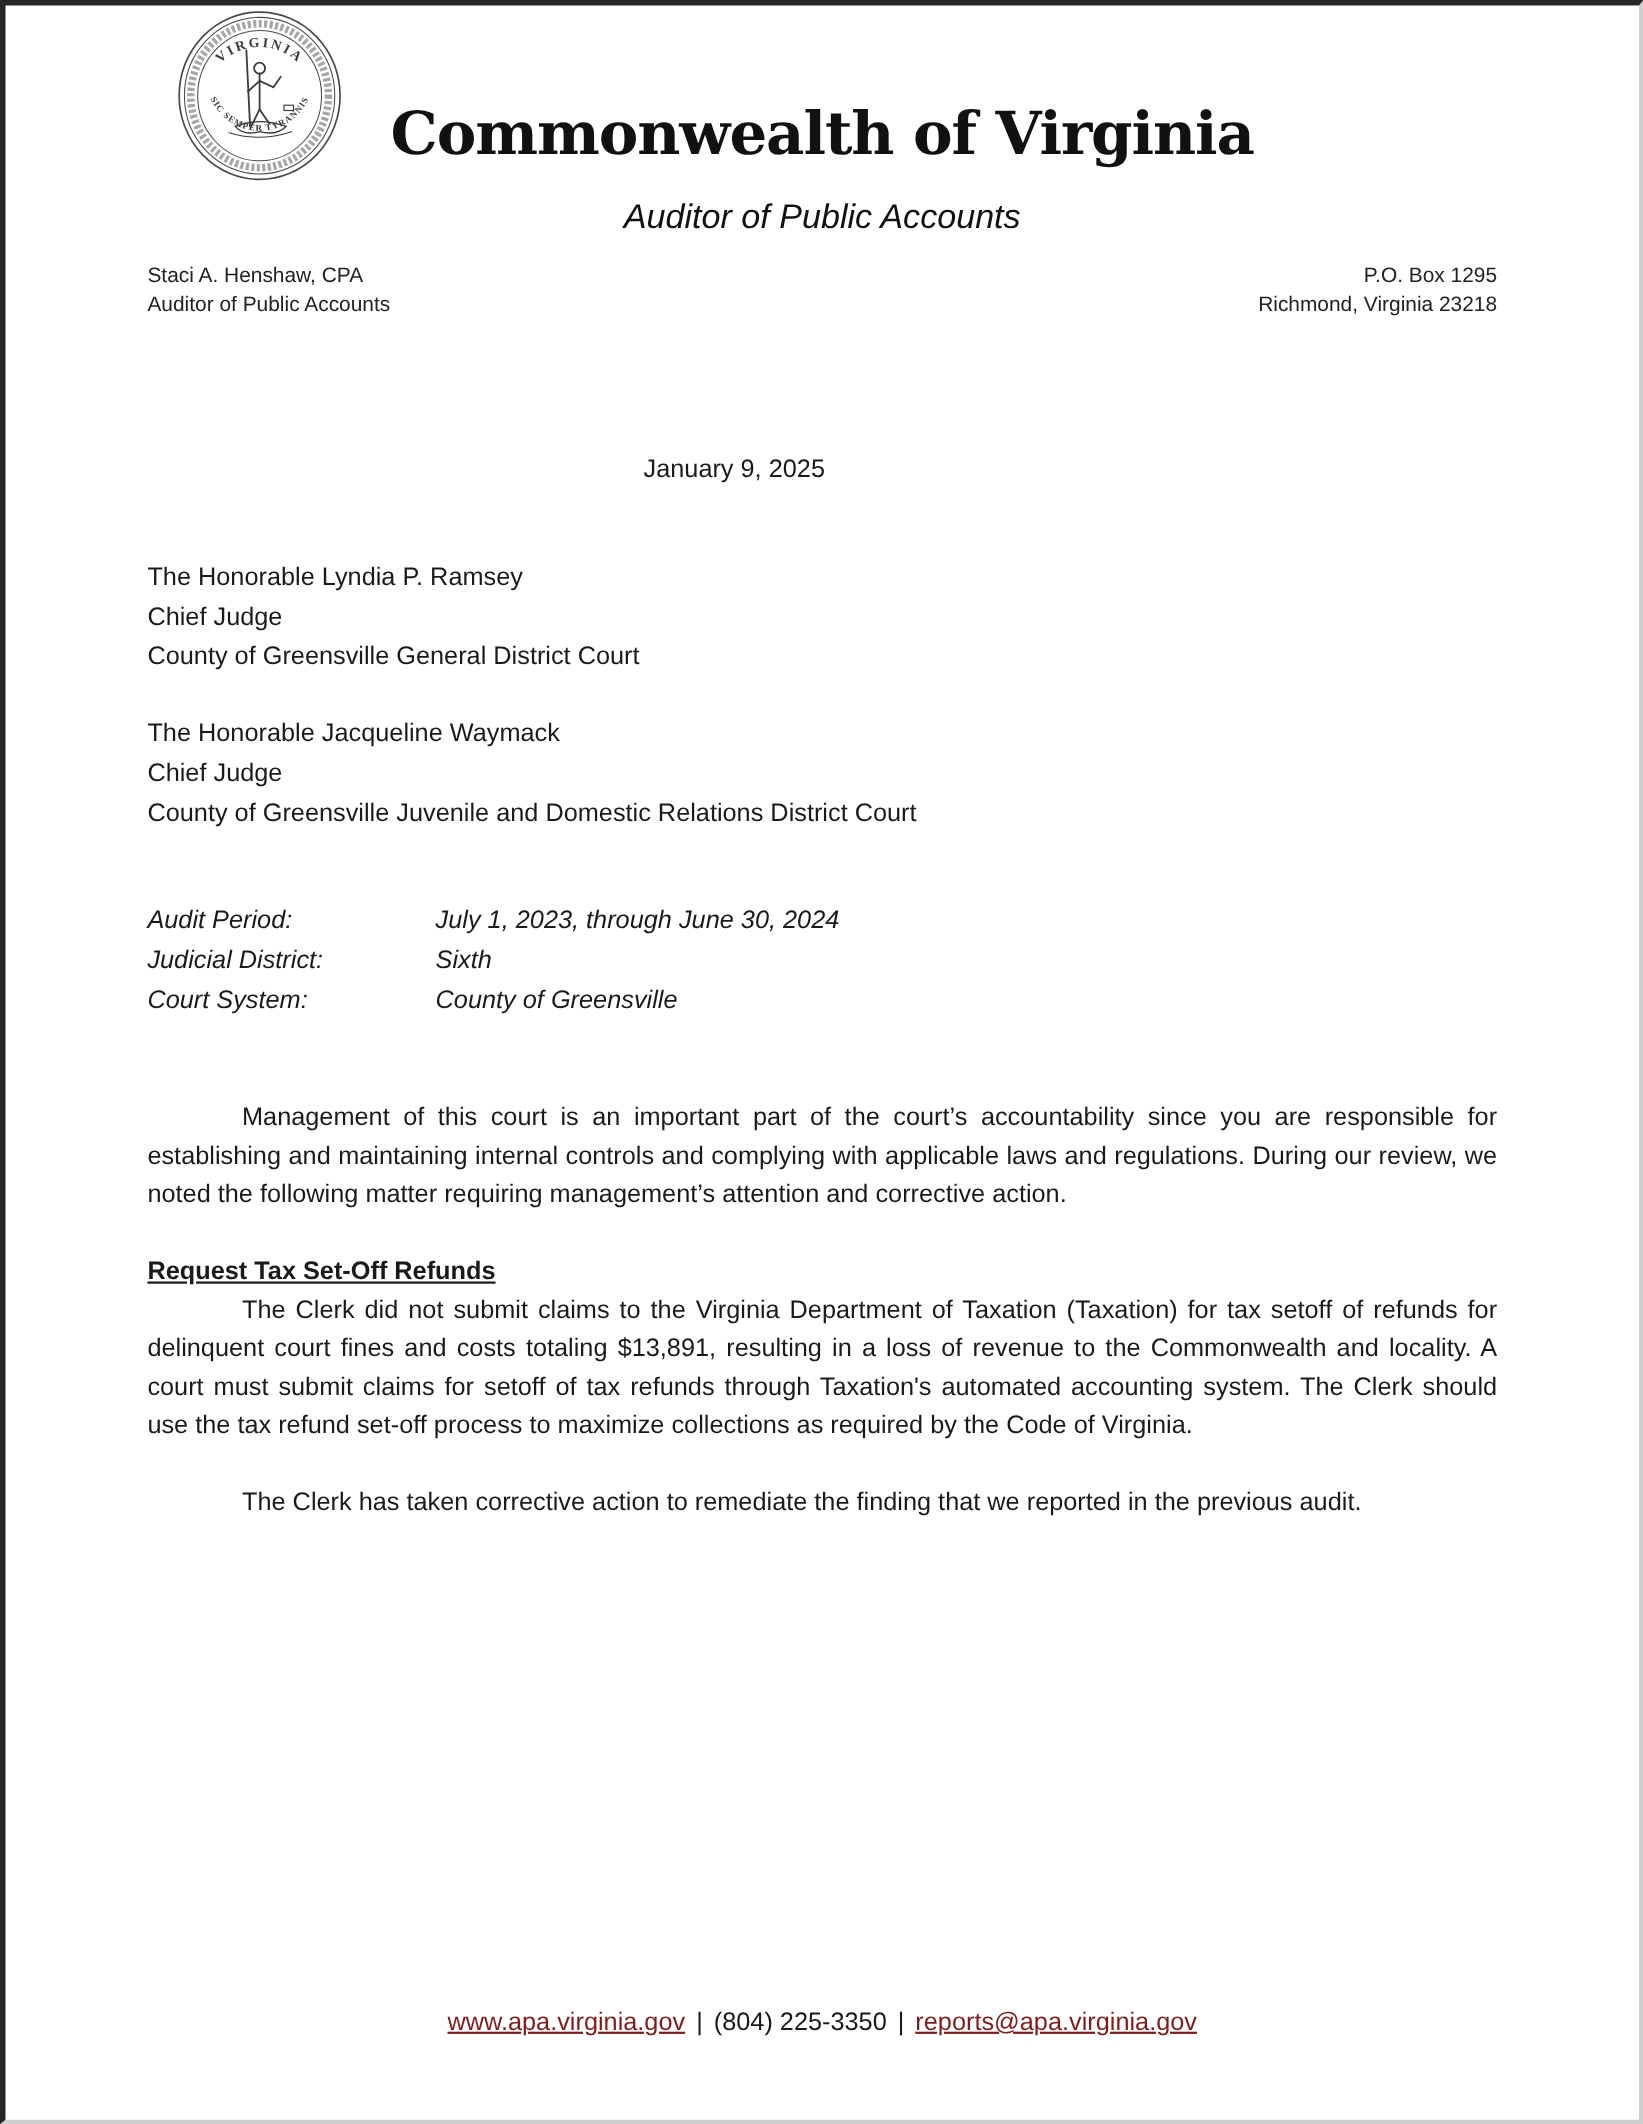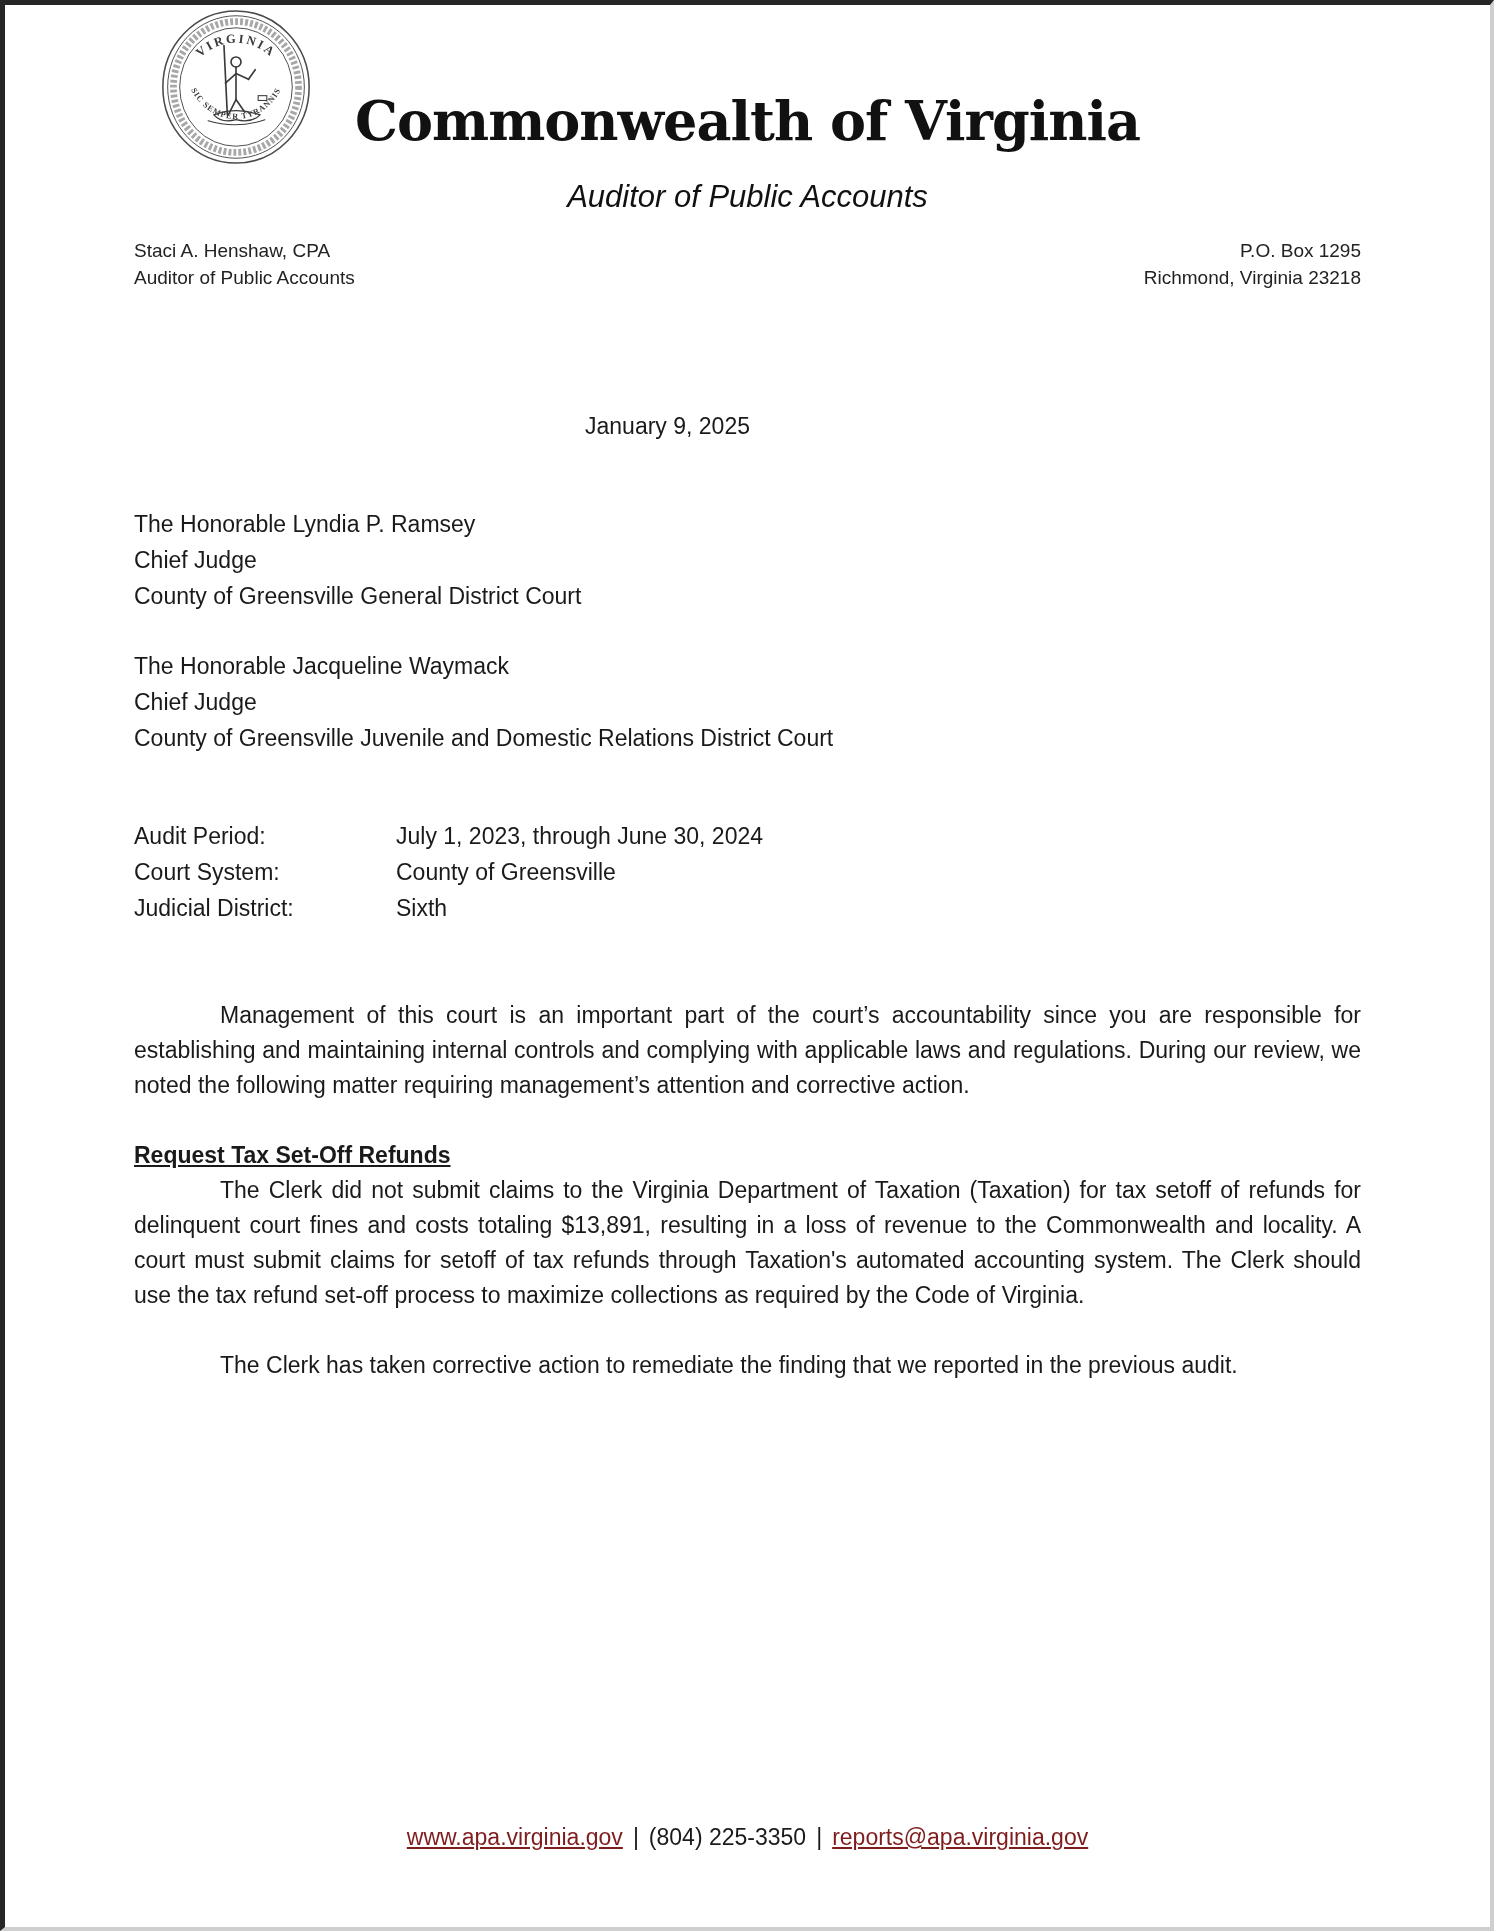--- a/index.html
+++ b/index.html
@@ -33,21 +33,21 @@
     margin-top:22px;font-size:19px;line-height:27px;color:#222;
   }
   .header-info .left{text-align:left;}
   .header-info .right{text-align:right;}
   
   .date-line{margin-top:108px;text-align:center;font-size:23px;position:relative;left:-80px;}
   .recipient{margin-top:16px;font-size:23px;line-height:36px;}
   .recipient-wrap{margin-top:66px;}
   .recipient + .recipient{margin-top:34px;}
   .audit-details{margin-top:62px;font-size:23px;line-height:36px;}
-  .audit-row{display:flex;}
+  .audit-row{display:flex;font-style:italic;}
   .audit-label{width:262px;flex:0 0 262px;}
   .paragraphs{margin-top:72px;}
   p.body-par{
     margin:0 0 35px 0;
     font-size:23px;line-height:35px;
     text-align:justify;text-indent:86px;
   }
   .finding-head{
     margin-top:4px;
     font-size:23px;font-weight:bold;text-decoration:underline;
@@ -136,26 +136,26 @@
       <div>County of Greensville Juvenile and Domestic Relations District Court</div>
     </div>
   </div>
 
   <div class="audit-details">
     <div class="audit-row">
       <div class="audit-label">Audit Period:</div>
       <div class="audit-value">July 1, 2023, through June 30, 2024</div>
     </div>
     <div class="audit-row">
+      <div class="audit-label">Judicial District:</div>
+      <div class="audit-value">Sixth</div>
+    </div>
+    <div class="audit-row">
       <div class="audit-label">Court System:</div>
       <div class="audit-value">County of Greensville</div>
-    </div>
-    <div class="audit-row">
-      <div class="audit-label">Judicial District:</div>
-      <div class="audit-value">Sixth</div>
     </div>
   </div>
 
   <div class="paragraphs">
     <p class="body-par">Management of this court is an important part of the court’s accountability since you are responsible for establishing and maintaining internal controls and complying with applicable laws and regulations.  During our review, we noted the following matter requiring management’s attention and corrective action.</p>
 
     <div class="finding-head">Request Tax Set-Off Refunds</div>
 
     <p class="body-par">The Clerk did not submit claims to the Virginia Department of Taxation (Taxation) for tax setoff of refunds for delinquent court fines and costs totaling $13,891, resulting in a loss of revenue to the Commonwealth and locality.  A court must submit claims for setoff of tax refunds through Taxation's automated accounting system.  The Clerk should use the tax refund set-off process to maximize collections as required by the Code of Virginia.</p>
     <p class="body-par">The Clerk has taken corrective action to remediate the finding that we reported in the previous audit.</p>

